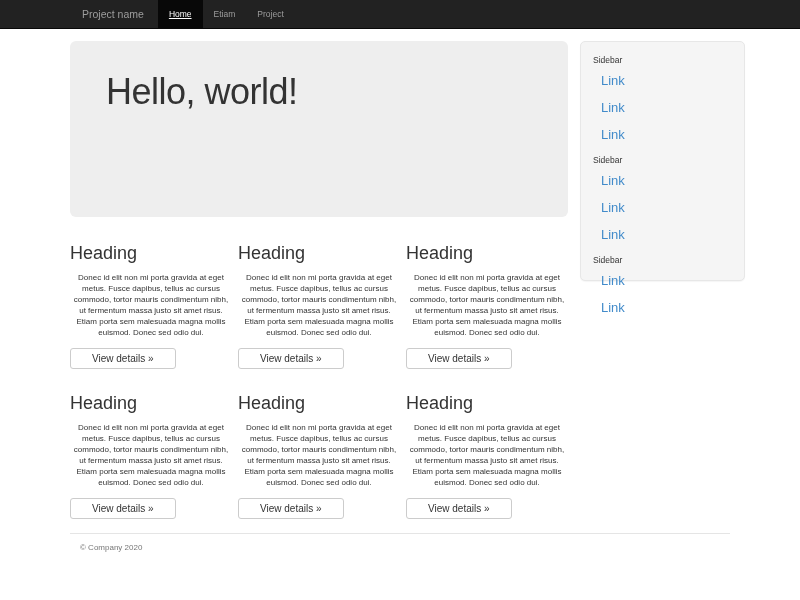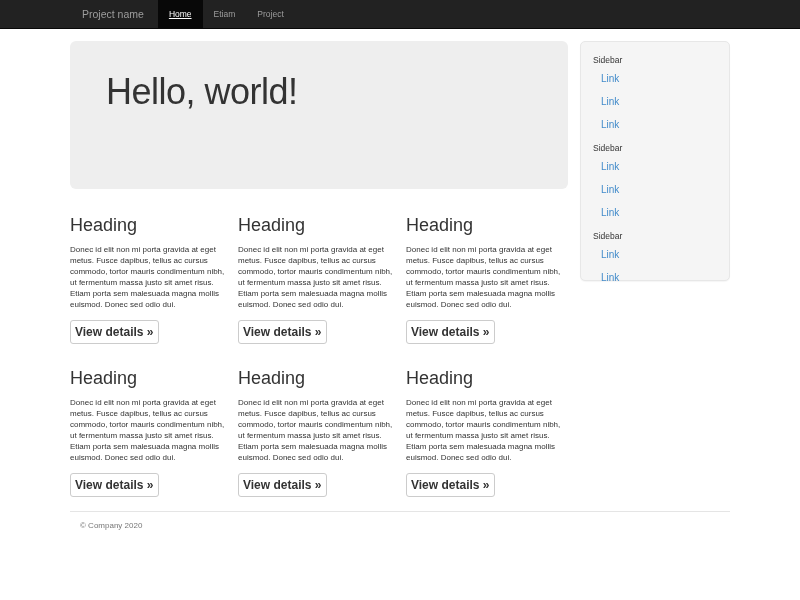--- a/index.html
+++ b/index.html
@@ -31,61 +31,61 @@
   .nav-item.active { background: #080808; color: #ffffff; text-decoration: underline; }
 
   
   .main { padding-top: 12px; }
   .row-flex { display: flex; gap: 12px; align-items: flex-start; }
   .content-col { width: 498px; flex: none; }
 
   
   .jumbotron {
     background: #eeeeee; border-radius: 6px;
-    height: 148px; padding: 30px 36px 0; margin-bottom: 26px;
+    height: 176px; padding: 30px 36px 0; margin-bottom: 26px;
   }
   .jumbotron h1 {
     margin: 0 0 9px; font-size: 36px; line-height: 41px;
     font-weight: 500; color: #333333; letter-spacing: -0.5px;
   }
   .jumbotron p {
     margin: 0; font-size: 11.5px; line-height: 16px; color: #555555;
     max-width: 420px;
   }
 
   
   .cards-grid {
     display: grid; grid-template-columns: repeat(3, 1fr);
     column-gap: 6px; row-gap: 24px;
   }
   .card h2 {
     margin: 0 0 8px; font-size: 18px; line-height: 21px;
     font-weight: 500; color: #333333;
   }
   .card p {
-    margin: 0 0 10px; font-size: 8px; line-height: 11px; color: #333333;
+    margin: 0 0 10px; font-size: 8px; line-height: 11px; color: #333333; text-align: center;
   }
   .btn {
     display: inline-block; background: #ffffff; color: #333333;
     border: 1px solid #cccccc; border-radius: 3px;
-    padding: 4px 4px; font-size: 12px; font-weight: bold;
+    padding: 4px 21px; font-size: 10px; font-weight: normal;
     text-decoration: none; cursor: pointer;
   }
 
   
   .sidebar {
-    width: 150px; flex: none; height: 240px;
+    width: 165px; flex: none; height: 240px;
     background: #f5f5f5; border: 1px solid #e7e7e7; border-radius: 5px;
     padding: 6px 0; box-shadow: 0 1px 1px rgba(0,0,0,0.04);
   }
   .sb-heading {
     font-size: 8.5px; color: #333333; margin: 7px 12px 2px;
   }
   .sb-link {
-    display: block; font-size: 10px; color: #428bca;
+    display: block; font-size: 13px; color: #428bca;
     padding: 6px 12px 6px 20px; text-decoration: none; cursor: pointer;
   }
 
   
   .footer {
     margin-top: 14px; border-top: 1px solid #e5e5e5;
     padding: 9px 0 0 10px;
   }
   .footer p { margin: 0; font-size: 8px; color: #777777; }
 </style>

